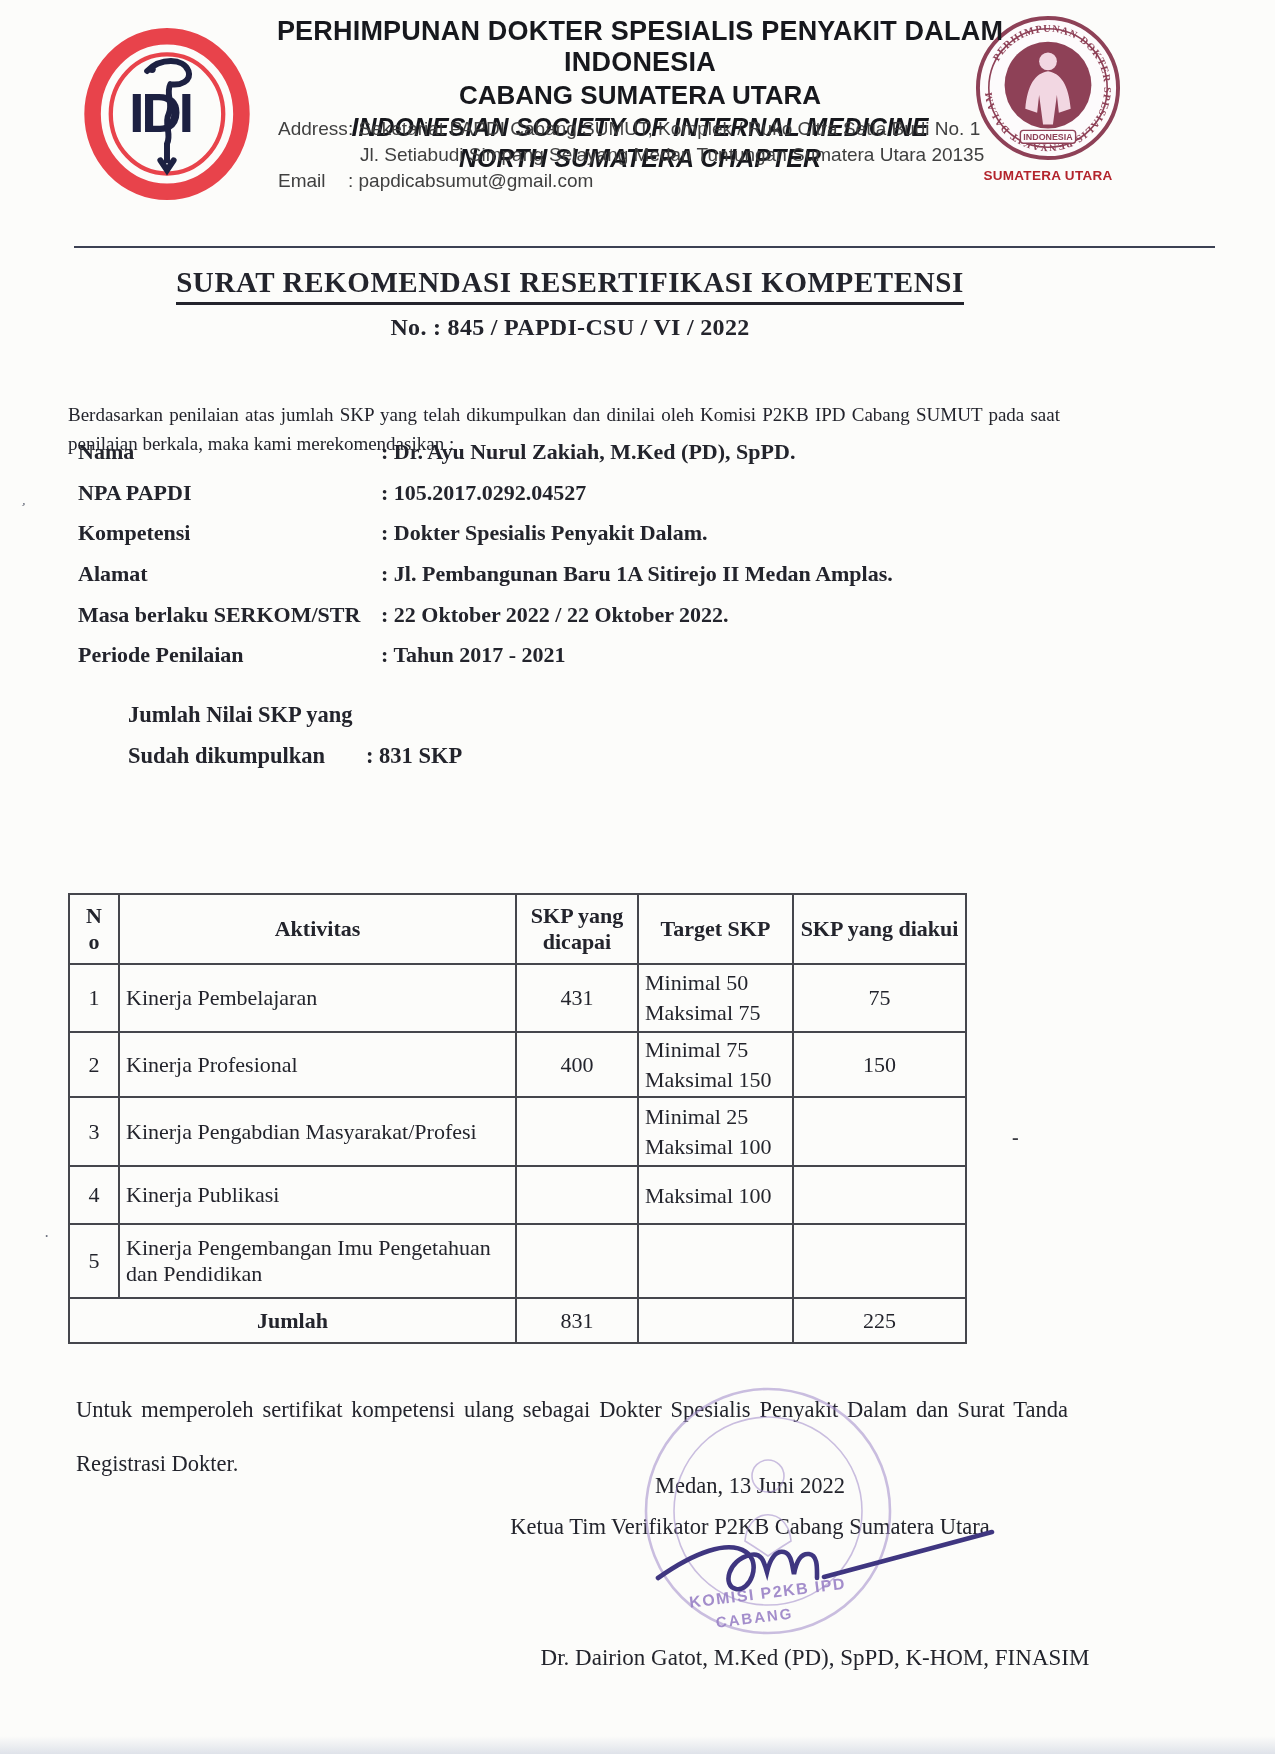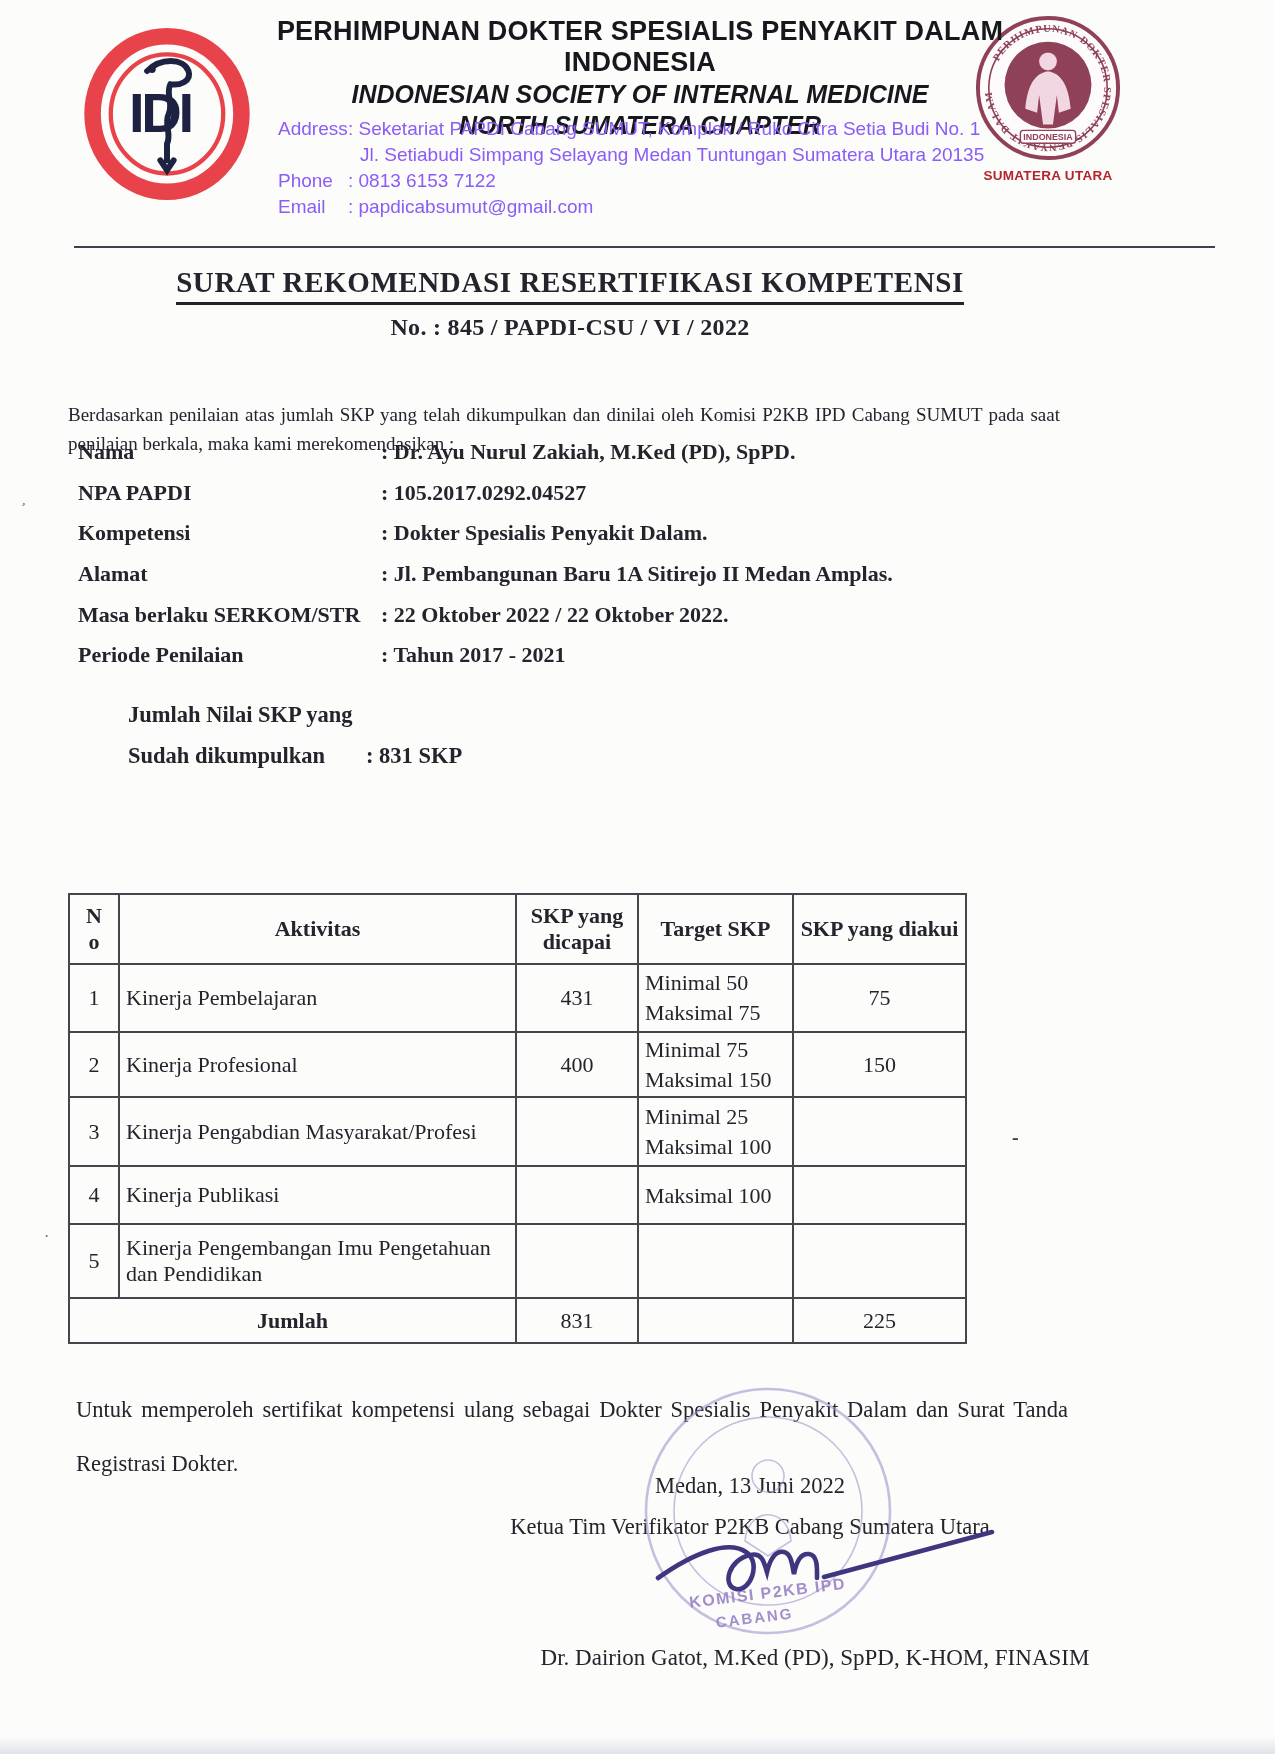--- a/index.html
+++ b/index.html
@@ -17,21 +17,21 @@
   .logo-right .caption { margin-top:2px; font-family:"Liberation Sans",sans-serif;
     font-weight:bold; font-size:13.5px; color:#b3242c; letter-spacing:.3px; }
 
   .head-text { position:absolute; left:230px; top:16px; width:820px; text-align:center;
     font-family:"Liberation Sans",sans-serif; color:#17181d; }
   .head-text .l1 { font-size:27px; font-weight:bold; letter-spacing:.2px; }
   .head-text .l2 { font-size:26px; font-weight:bold; margin-top:2px; }
   .head-text .l3, .head-text .l4 { font-size:25px; font-weight:bold; font-style:italic; margin-top:2px; }
 
   .contact { position:absolute; left:278px; top:116px; width:760px; text-align:left;
-    font-family:"Liberation Sans",sans-serif; font-size:19px; color:#8b5cf6; line-height:26px; }
+    font-family:"Liberation Sans",sans-serif; font-size:19px; color:#404040; line-height:26px; }
   .contact .row { display:flex; }
   .contact .lbl { width:70px; flex:none; }
   .contact .indent2 { padding-left:82px; }
 
   .rule { position:absolute; left:74px; top:246px; width:1141px; border-top:2.5px solid #3c4153; }
 
   
   .title-wrap { position:absolute; left:70px; top:266px; width:1000px; text-align:center; }
   .title { display:inline-block; font-size:29px; font-weight:bold; letter-spacing:.6px;
     border-bottom:3.5px solid #23242c; padding-bottom:3px;text-align:right; }
@@ -110,35 +110,32 @@
       <circle cx="75" cy="48" r="9" fill="#f2d7e2"></circle>
       <path d="M75,58 C62,60 54,72 52,96 L64,100 L66,82 L70,112 L80,112 L84,82 L86,100 L98,96 C96,72 88,60 75,58 Z" fill="#f2d7e2"></path>
       <rect x="47" y="118" width="56" height="13" rx="3" fill="#fdfbfc" stroke="#8e4157" stroke-width="1.4"></rect>
       <text x="75" y="128" text-anchor="middle" font-family="Liberation Sans, sans-serif" font-size="9" font-weight="bold" fill="#8e4157">INDONESIA</text>
     </svg>
     <div class="caption">SUMATERA UTARA</div>
   </div>
 
   <div class="head-text">
     <div class="l1">PERHIMPUNAN DOKTER SPESIALIS PENYAKIT DALAM INDONESIA</div>
+    <div class="l2">CABANG SUMATERA UTARA</div>
     <div class="l3">INDONESIAN SOCIETY OF INTERNAL MEDICINE</div>
     <div class="l4">NORTH SUMATERA CHAPTER</div>
   </div>
 
   <div class="contact">
     <div class="row">
       <span class="lbl">Address</span>
       <span>: Seketariat PAPDI Cabang SUMUT, Komplek / Ruko Citra Setia Budi No. 1</span>
     </div>
     <div class="row">
       <span class="indent2">Jl. Setiabudi Simpang Selayang Medan Tuntungan Sumatera Utara 20135</span>
-    </div>
-    <div class="row">
-      <span class="lbl">Phone</span>
-      <span>: 0813 6153 7122</span>
     </div>
     <div class="row">
       <span class="lbl">Email</span>
       <span>: papdicabsumut@gmail.com</span>
     </div>
   </div>
 
   <div class="rule"></div>
 
   <div class="title-wrap">

